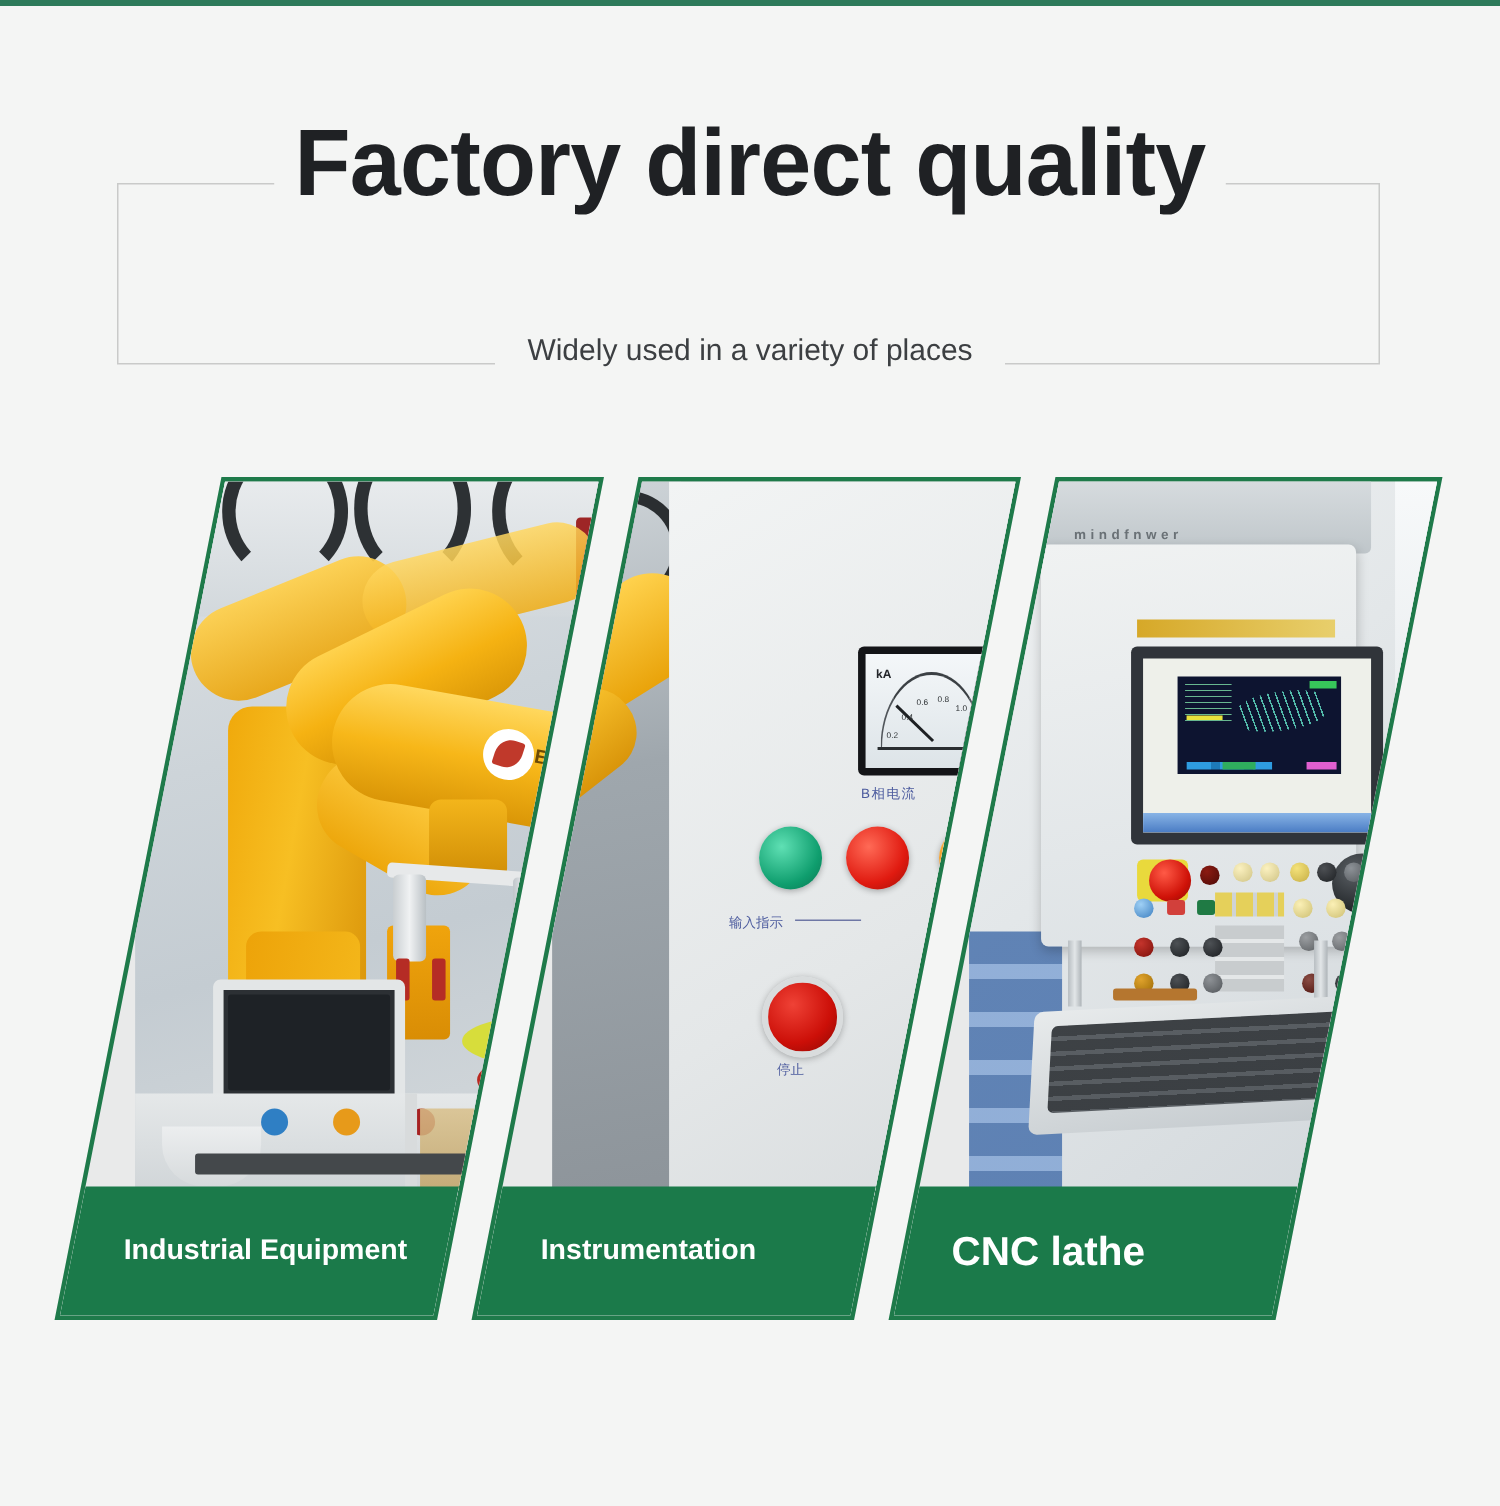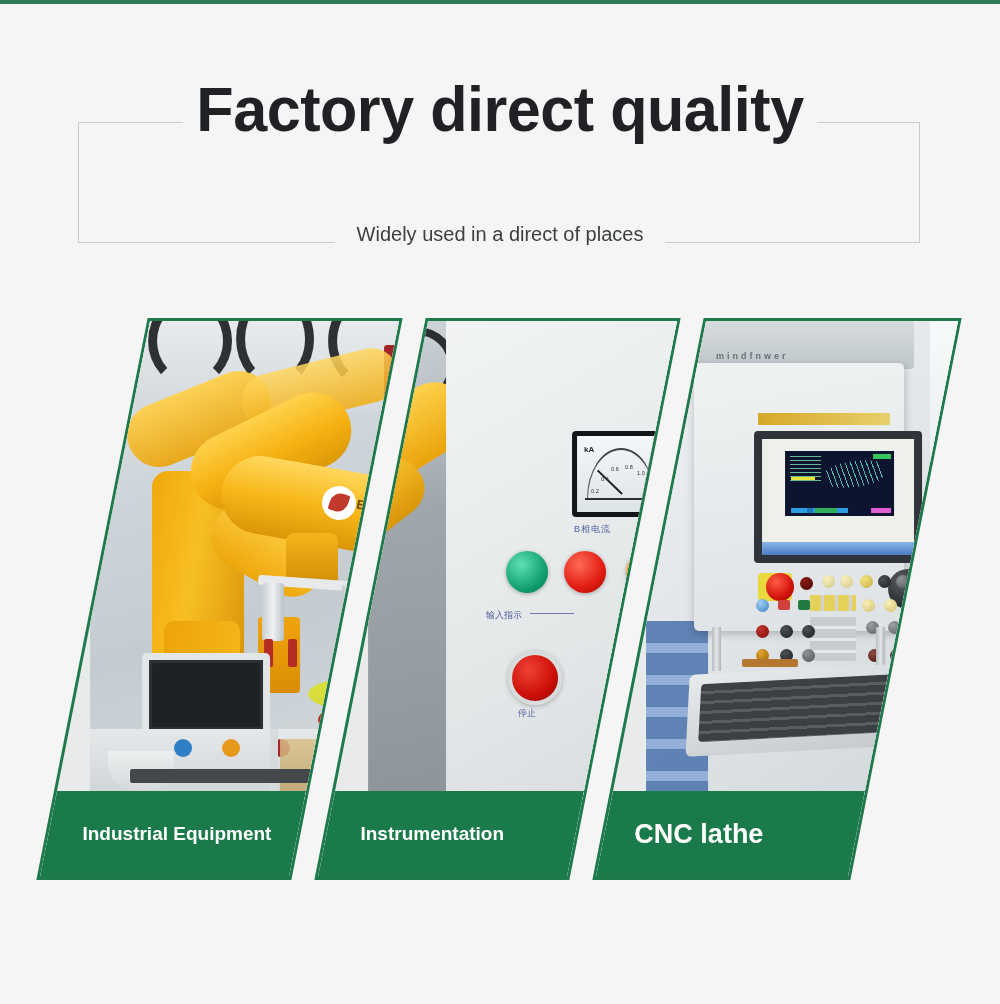--- a/index.html
+++ b/index.html
@@ -233,21 +233,21 @@
 <body>
 
 <div class="top-strip"></div>
 
 <div class="header">
   <div class="header-box"></div>
   <div class="header-title">
     <span class="header-title-bg">Factory direct quality</span>
   </div>
   <div class="header-sub">
-    <span>Widely used in a direct of places</span>
+    <span>Widely used in a variety of places</span>
   </div>
 </div>
 
 <div class="cards">
 
   <div class="card card-1">
     <div class="card-photo">
       <div class="p1">
         <div class="ceil"></div>
         <div class="hose h1"></div>

